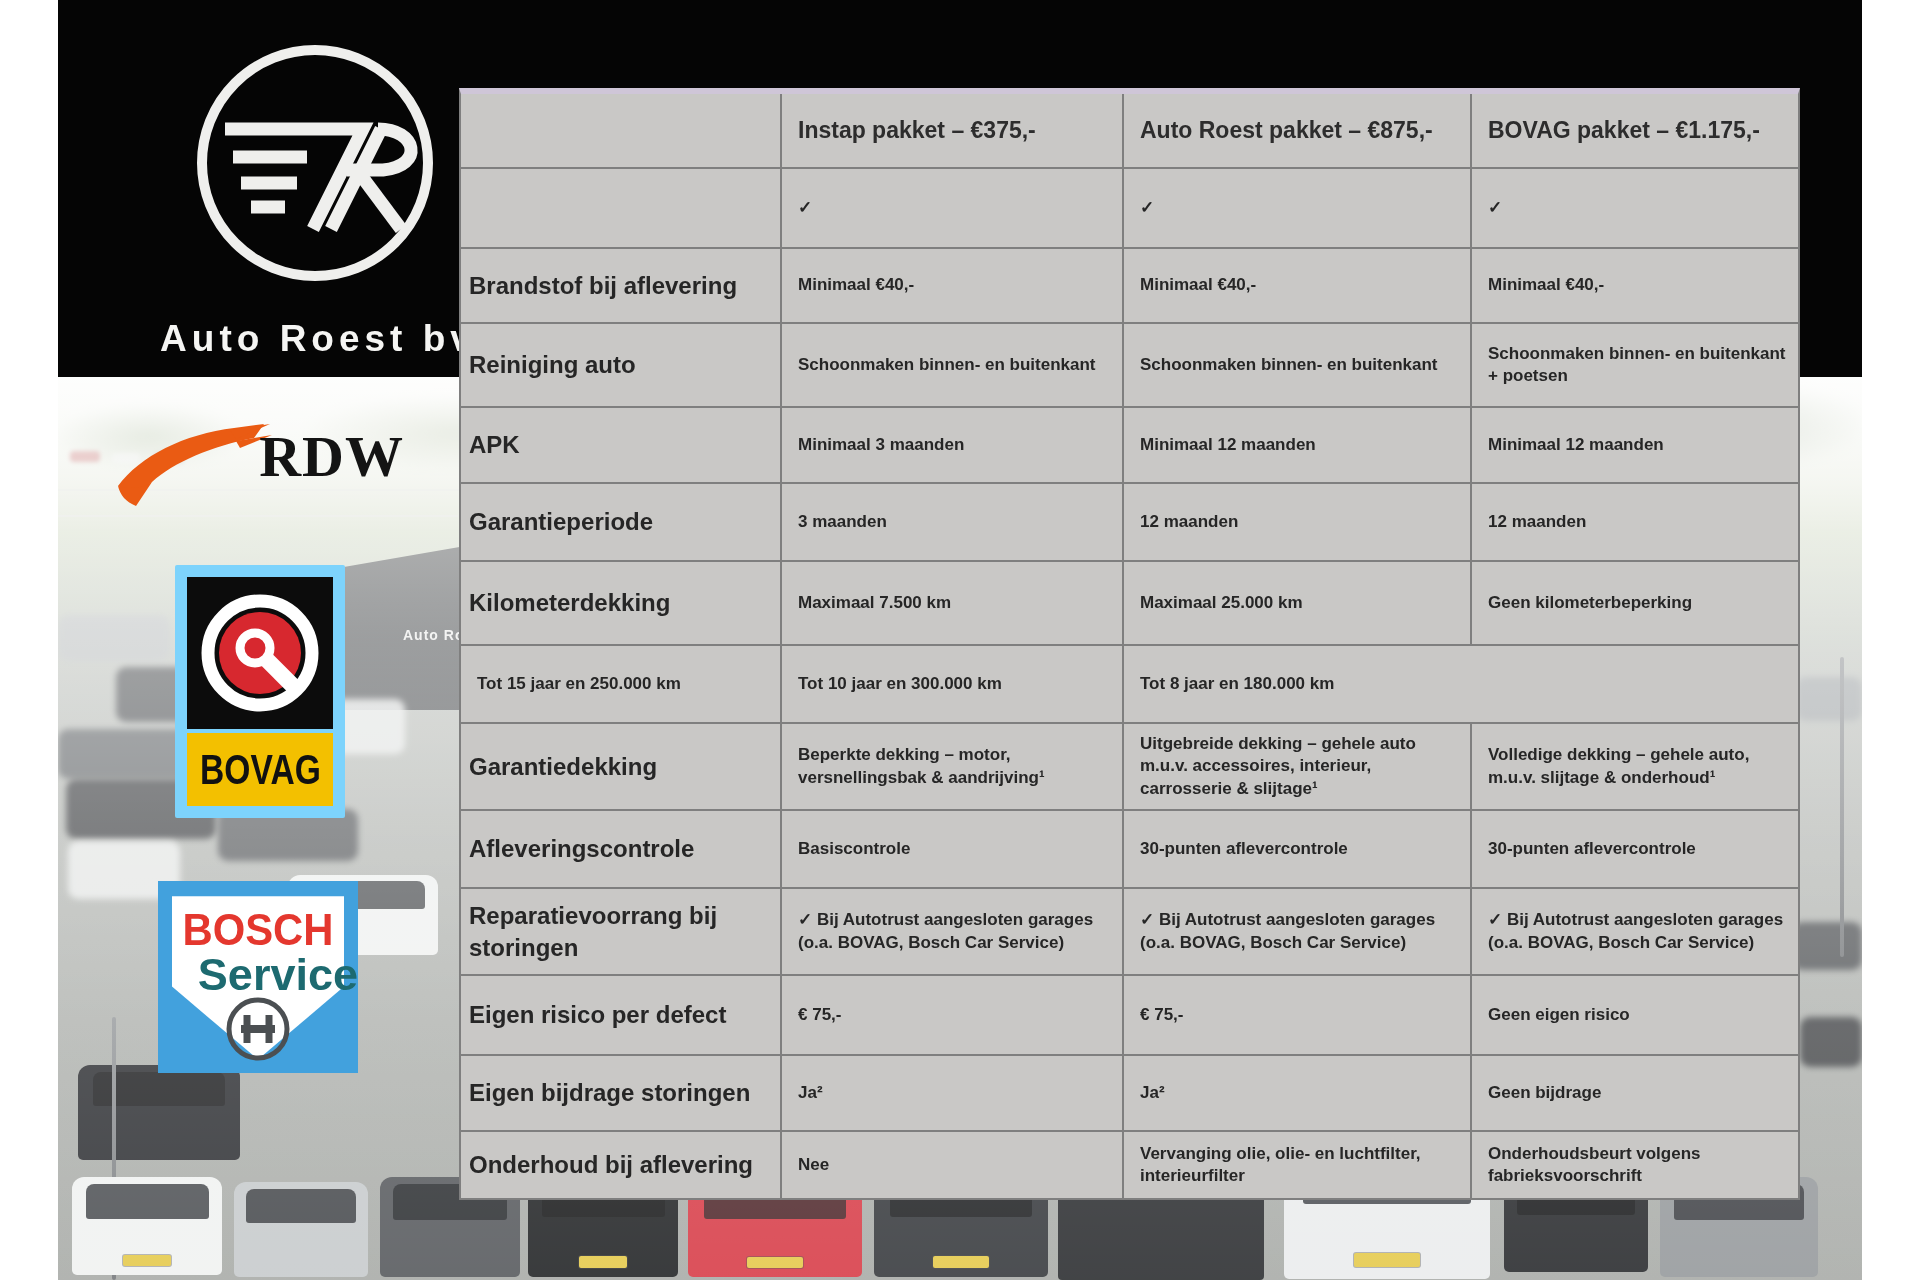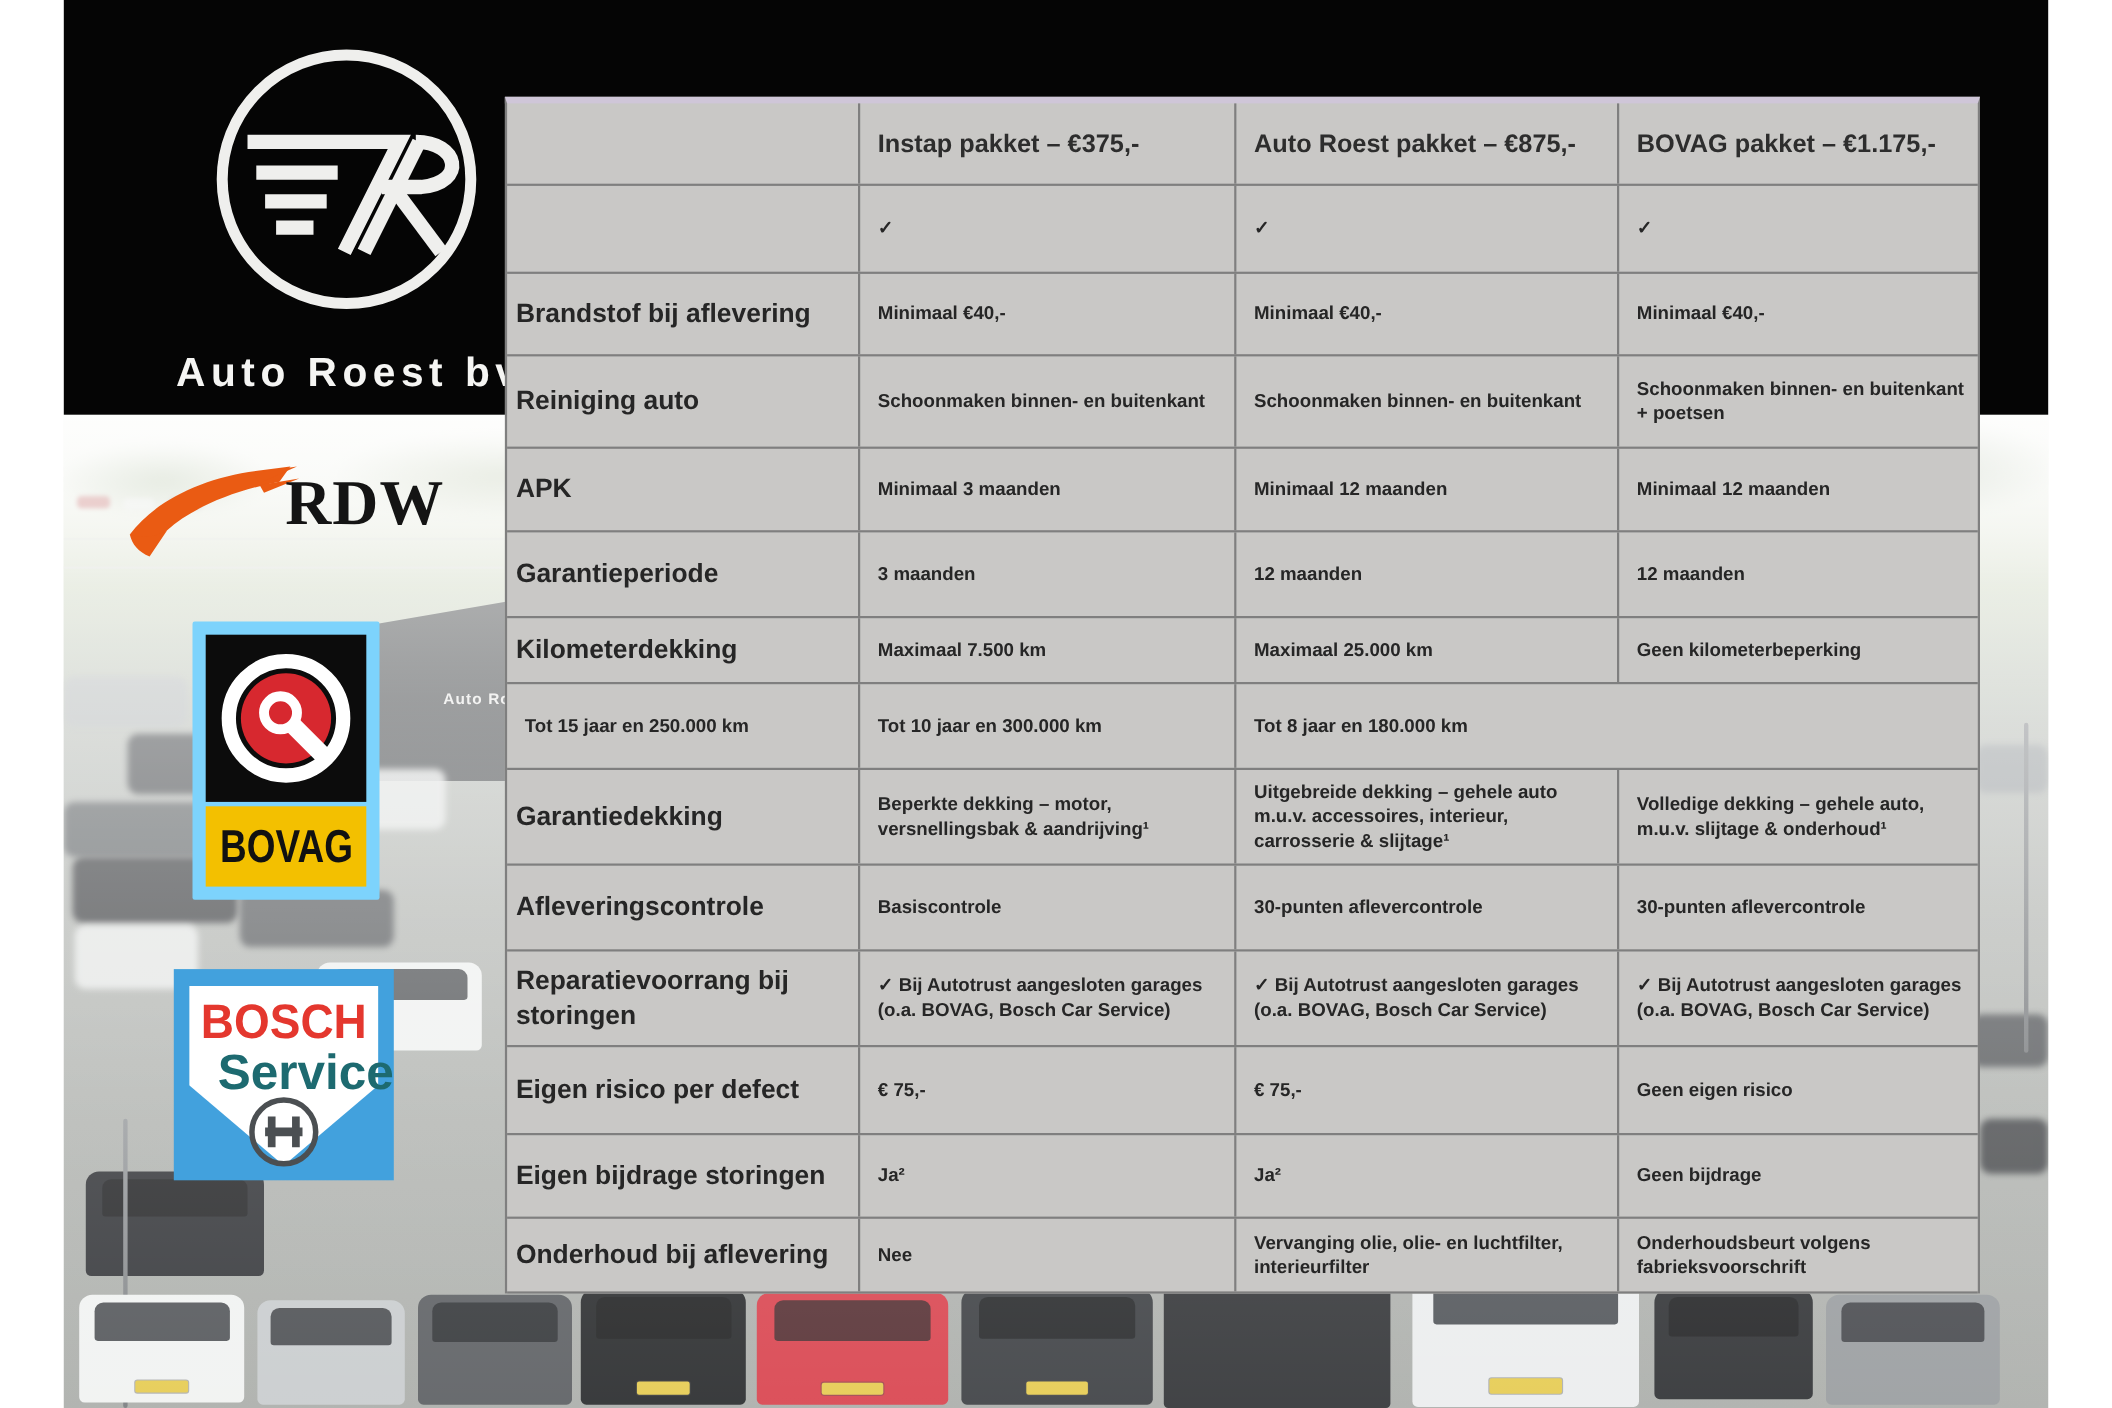--- a/index.html
+++ b/index.html
@@ -115,21 +115,21 @@
   }
   .cell {
     padding:8px 10px 8px 16px; border-right:2px solid #7f7f7f;
     display:flex; align-items:center;
     color:#262626; font-weight:bold; font-size:17px; line-height:1.32;
   }
   .cell.c0 { padding-left:8px; font-size:24px; }
   .cell.c3 { border-right:none; }
   .cell.hc { font-size:23px; color:#2d2d2d; }
   .r0{height:75px} .r1{height:80px} .r2{height:75px} .r3{height:84px} .r4{height:76px}
-  .r5{height:78px} .r6{height:60px} .r7{height:78px} .r8{height:87px} .r9{height:78px}
+  .r5{height:78px} .r6{height:84px} .r7{height:78px} .r8{height:87px} .r9{height:78px}
   .r10{height:87px} .r11{height:80px} .r12{height:76px} .r13{height:68px}
 </style>
 </head>
 <body>
 
 <div class="photo">
   <div class="trees"></div>
   <div class="fence" style="left:0;top:112px;width:420px;"></div>
   <div class="fence" style="left:0;top:138px;width:400px;"></div>
   <div class="mini" style="left:12px;top:74px;width:30px;background:#b23636;"></div>

